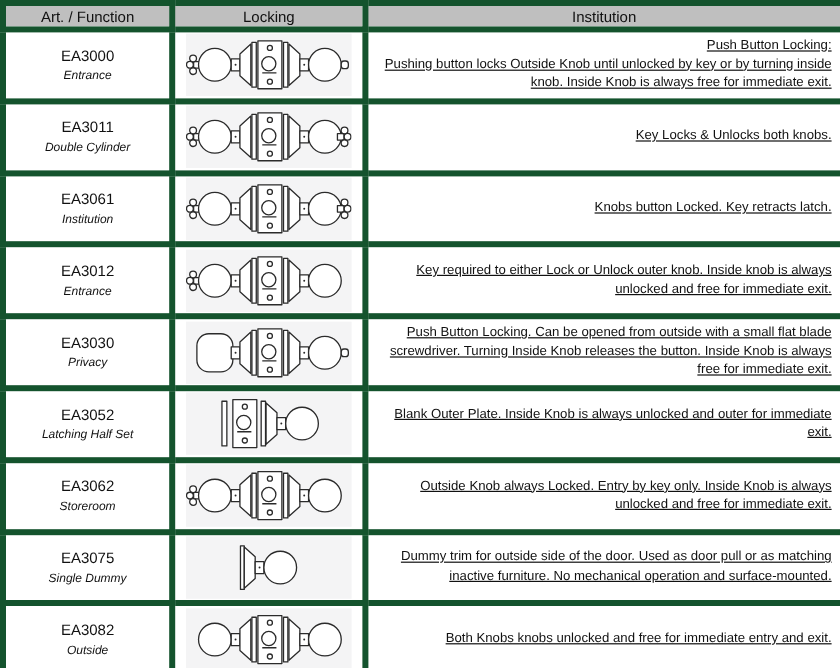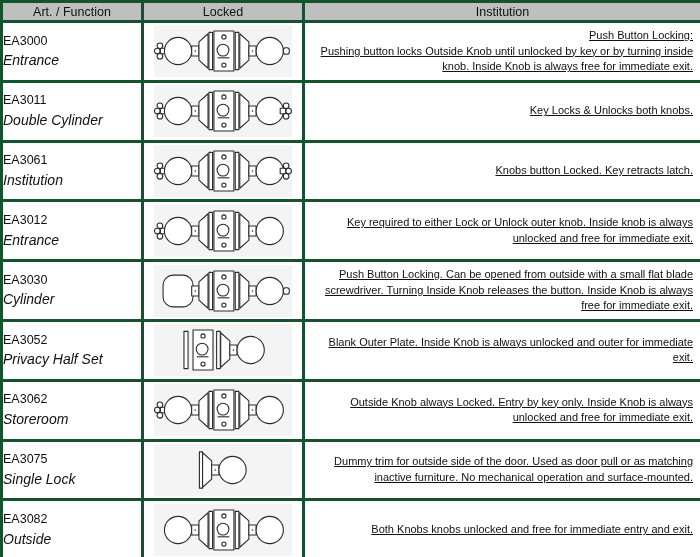--- a/index.html
+++ b/index.html
@@ -1,41 +1,41 @@
 <!DOCTYPE html>
 <html><head>
 <meta charset="utf-8">
 <style>
   html,body{margin:0;padding:0;background:#fff;}
   body{width:700px;height:557px;font-family:"Liberation Sans",sans-serif;color:#111;}
   table.spec{width:700px;height:557px;border-collapse:collapse;table-layout:fixed;border:2px solid #161616;}
-  th,td{border:3px solid #14532d;padding:0;overflow:hidden;}
+  th,td{border:5px solid #14532d;padding:0;overflow:hidden;}
   thead th{background:#bfbfbf;font-weight:normal;font-size:12.5px;height:17px;text-align:center;vertical-align:middle;}
   tbody tr{height:59.8px;}
-  td.art{vertical-align:middle;line-height:1.5;}
+  td.art{text-align:center;vertical-align:middle;line-height:1.5;}
   .art-no{font-size:12.5px;}
-  .fn-name{font-size:14px;font-style:italic;}
+  .fn-name{font-size:10px;font-style:italic;}
   td.diag{text-align:center;vertical-align:middle;}
   .diagram-box{display:inline-block;width:138px;height:52px;background:#f4f4f5;vertical-align:middle;}
   .diagram-box svg{display:block;}
   td.desc{font-size:11px;line-height:1.42;text-align:right;vertical-align:middle;padding:2px 7px;white-space:pre-line;text-decoration:underline;}
 </style>
 </head>
 <body>
 
 <table class="spec">
   <colgroup>
     <col style="width:141px">
       <col style="width:161px">
       <col style="width:398px">
   </colgroup>
   <thead>
     <tr>
       <th>Art. / Function</th>
-      <th>Locked</th>
+      <th>Locking</th>
       <th>Institution</th>
     </tr>
   </thead>
   <tbody>
     <tr>
       <td class="art">
         <div class="art-no">EA3000</div>
         <div class="fn-name">Entrance</div>
       </td>
       <td class="diag">
@@ -167,21 +167,21 @@
                 <circle cx="108.5" cy="27" r="0.9" fill="#2b2b2b" stroke="none"></circle>
                 <circle cx="127.5" cy="27" r="15"></circle>
               </g>
             </svg></div>
       </td>
       <td class="desc">Key required to either Lock or Unlock outer knob. Inside knob is always unlocked and free for immediate exit.</td>
     </tr>
     <tr>
       <td class="art">
         <div class="art-no">EA3030</div>
-        <div class="fn-name">Cylinder</div>
+        <div class="fn-name">Privacy</div>
       </td>
       <td class="diag">
         <div class="diagram-box"><svg width="138" height="52" viewBox="0 0 152 54" preserveAspectRatio="xMidYMid meet">
               <g fill="#ffffff" stroke="#2b2b2b" stroke-width="1.2" stroke-linejoin="round">
                 <rect x="10" y="9.5" width="33" height="35" rx="11"></rect>
                 <rect x="41.5" y="21.5" width="8" height="11"></rect>
                 <circle cx="45.5" cy="27" r="0.9" fill="#2b2b2b" stroke="none"></circle>
                 <path d="M 49.5,17 L 59.5,8 L 59.5,46 L 49.5,37 Z"></path>
                 <rect x="60.5" y="6.5" width="4" height="41"></rect>
                 <rect x="66" y="5" width="22" height="44"></rect>
@@ -196,21 +196,21 @@
                 <circle cx="127.5" cy="27" r="15"></circle>
                 <rect x="142.5" y="23.5" width="6.5" height="7" rx="2.5"></rect>
               </g>
             </svg></div>
       </td>
       <td class="desc">Push Button Locking. Can be opened from outside with a small flat blade screwdriver. Turning Inside Knob releases the button. Inside Knob is always free for immediate exit.</td>
     </tr>
     <tr>
       <td class="art">
         <div class="art-no">EA3052</div>
-        <div class="fn-name">Privacy Half Set</div>
+        <div class="fn-name">Latching Half Set</div>
       </td>
       <td class="diag">
         <div class="diagram-box"><svg width="138" height="52" viewBox="0 0 152 54" preserveAspectRatio="xMidYMid meet">
               <g fill="#ffffff" stroke="#2b2b2b" stroke-width="1.2" stroke-linejoin="round">
                 <rect x="33" y="6.5" width="4.5" height="41"></rect>
                 <rect x="43" y="5" width="22" height="44"></rect>
                 <circle cx="54" cy="11.5" r="2.3"></circle>
                 <circle cx="54" cy="42.5" r="2.3"></circle>
                 <circle cx="53" cy="26" r="6.5"></circle>
                 <path d="M 47,34.5 L 60,34.5"></path>
@@ -252,21 +252,21 @@
                 <circle cx="108.5" cy="27" r="0.9" fill="#2b2b2b" stroke="none"></circle>
                 <circle cx="127.5" cy="27" r="15"></circle>
               </g>
             </svg></div>
       </td>
       <td class="desc">Outside Knob always Locked. Entry by key only. Inside Knob is always unlocked and free for immediate exit.</td>
     </tr>
     <tr>
       <td class="art">
         <div class="art-no">EA3075</div>
-        <div class="fn-name">Single Lock</div>
+        <div class="fn-name">Single Dummy</div>
       </td>
       <td class="diag">
         <div class="diagram-box"><svg width="138" height="52" viewBox="0 0 152 54" preserveAspectRatio="xMidYMid meet">
               <g fill="#ffffff" stroke="#2b2b2b" stroke-width="1.2" stroke-linejoin="round">
                 <rect x="50" y="7" width="3.5" height="40"></rect>
                 <path d="M 53.5,8 L 63.5,17 L 63.5,37 L 53.5,46 Z"></path>
                 <rect x="63.5" y="21.5" width="8" height="11"></rect>
                 <circle cx="67.5" cy="27" r="0.9" fill="#2b2b2b" stroke="none"></circle>
                 <circle cx="86.5" cy="27" r="15"></circle>
               </g>

